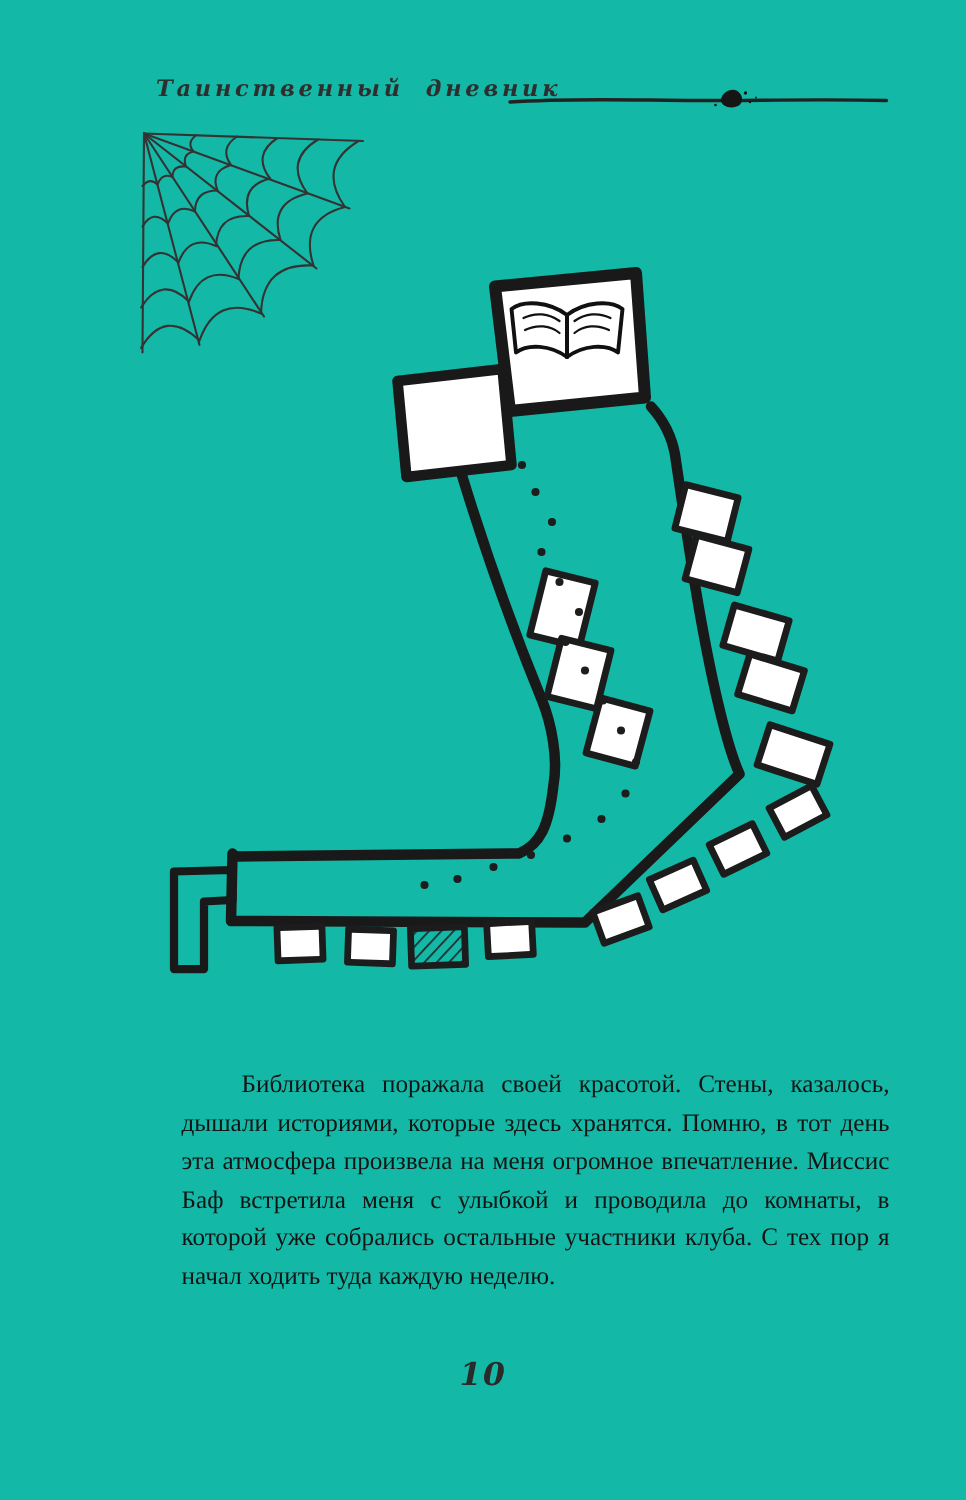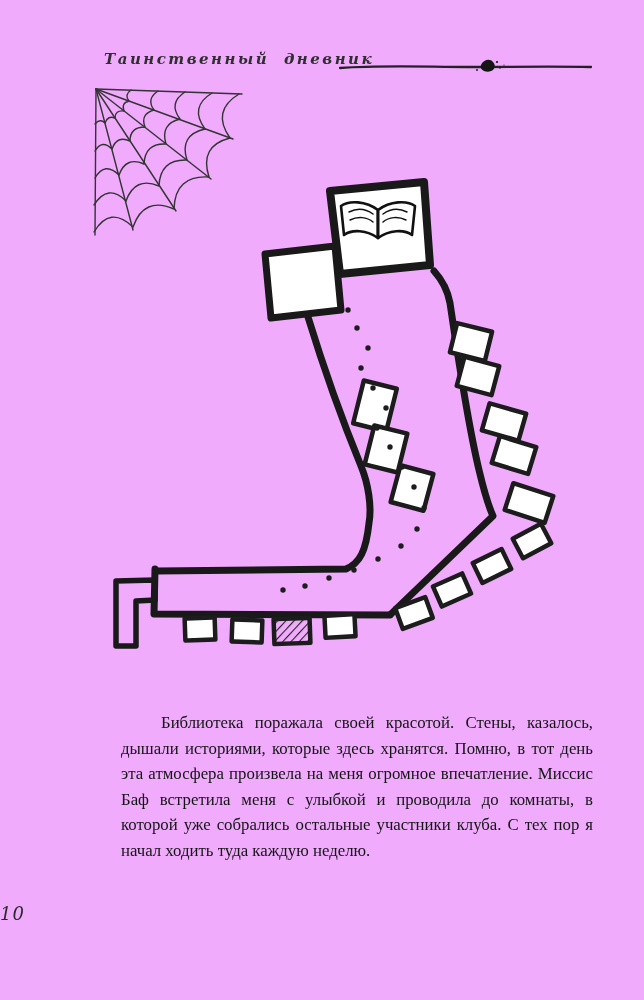--- a/index.html
+++ b/index.html
@@ -4,21 +4,21 @@
 <style>
   html,body { margin:0; padding:0; }
   body {
     width:644px; height:1000px;
     background:#ffffff;
     position:relative;
     font-family:"Liberation Serif","DejaVu Serif",serif;
     color:#1a1a1a;
     overflow:hidden;
   }
-  .page { position:absolute; inset:0; background:#f0abfc; }
+  .page { position:absolute; inset:0; background:#14b8a6; }
 
   .header-title {
     position:absolute; left:104px; top:50px;
     font-family:"DejaVu Serif","Liberation Serif",serif;
     font-style:italic; font-weight:700;
     font-size:15px; letter-spacing:2.5px; word-spacing:7px;
     color:#2e2e2e; white-space:nowrap;
   }
   .header-rule { position:absolute; left:338px; top:58px; }
 
@@ -29,23 +29,25 @@
   .body-text {
     position:absolute; left:105px; top:694px; width:472px;
     margin:16px;
     font-size:16.8px; line-height:1.52;
     text-align:justify; text-indent:40px;
     color:#141414;
   }
 
   .page-number {
     position:absolute; left:0; top:903px; width:100%;
+    text-align:center;
     font-family:"DejaVu Serif","Liberation Serif",serif;
-    font-style:italic; font-size:18px; letter-spacing:1px;
+    font-style:italic; font-size:21px; letter-spacing:1px;
     color:#2a2a2a;
+    font-weight:bold;
   }
 </style>
 </head>
 <body>
 
 <div class="page">
 
   <span class="header-title">Таинственный дневник</span>
 
   <svg class="header-rule" width="256" height="18" viewBox="0 0 256 18">

